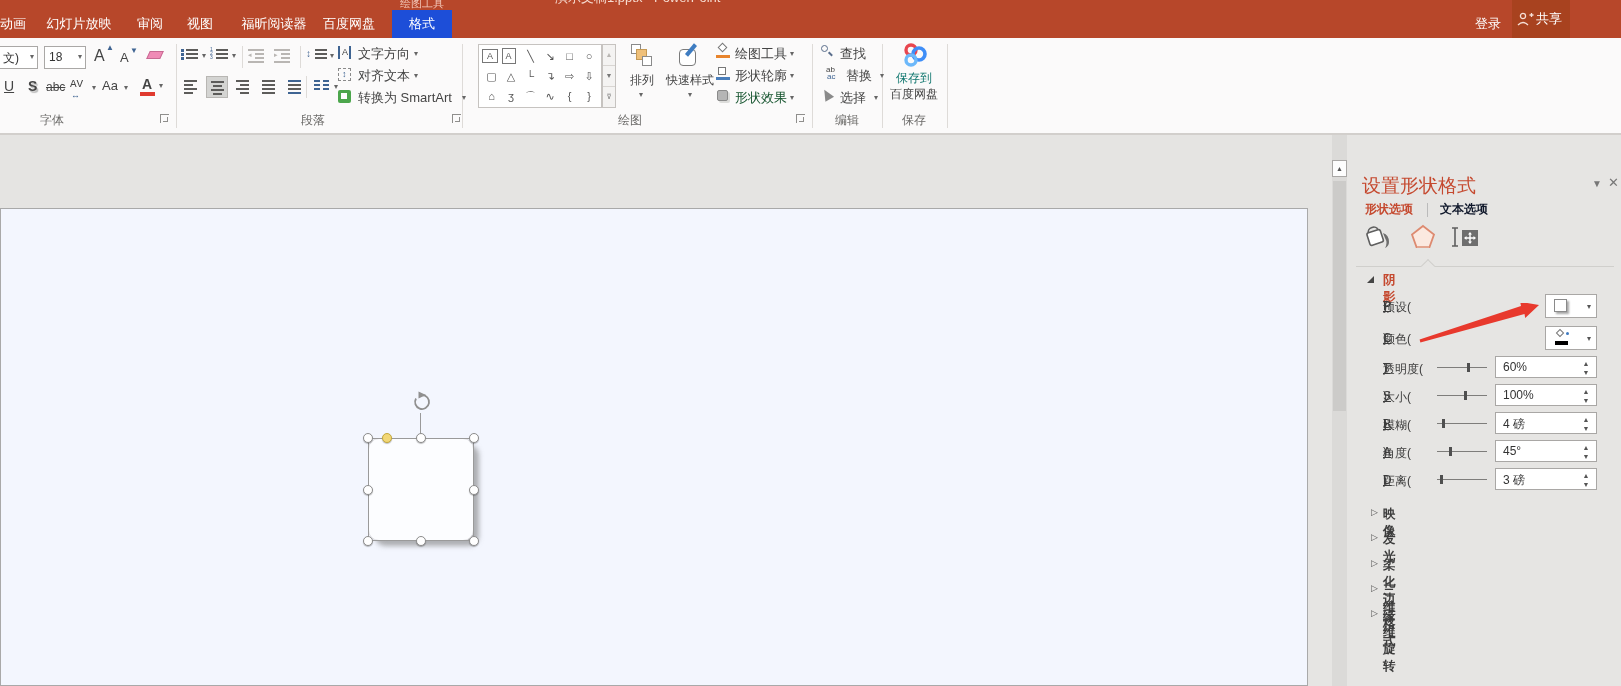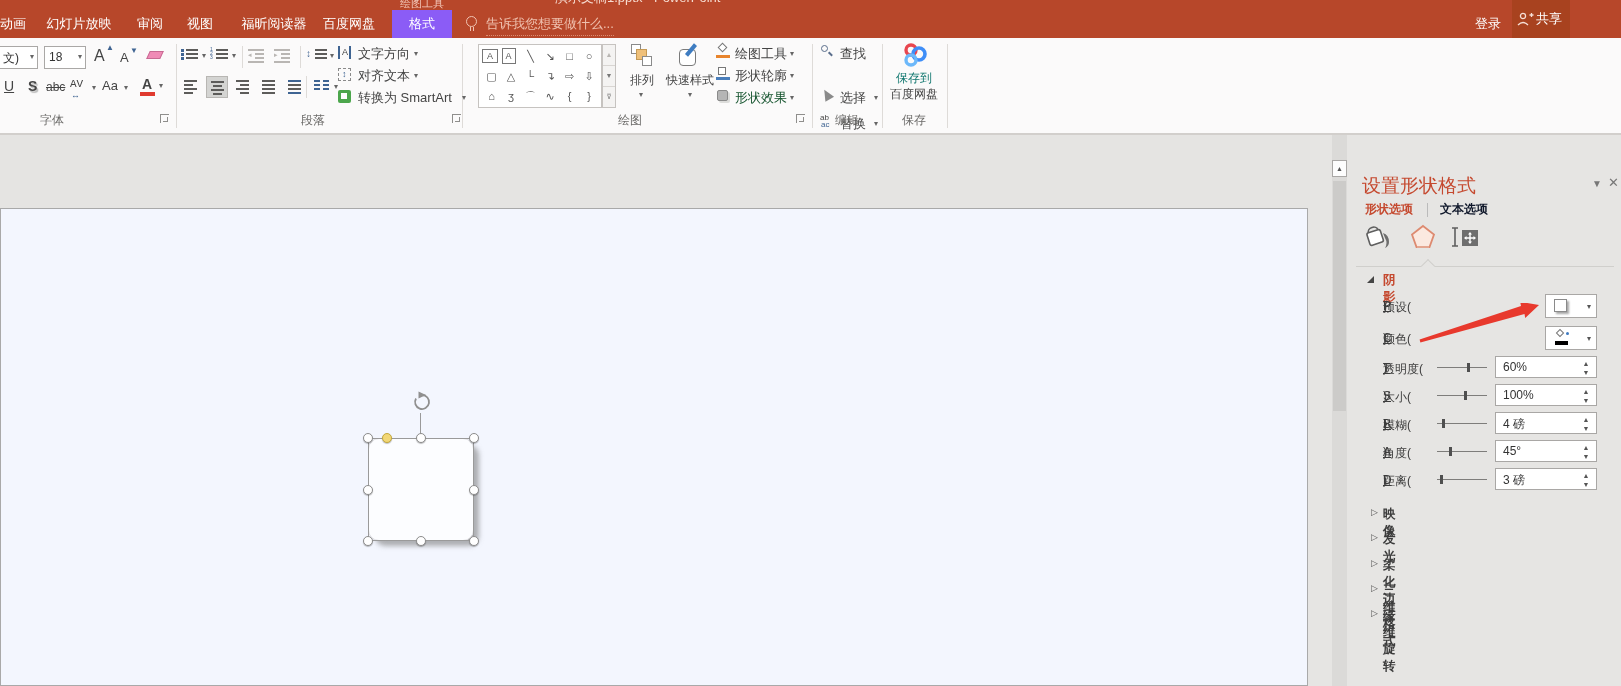--- a/index.html
+++ b/index.html
@@ -4,21 +4,21 @@
 <style>
   html,body{margin:0;padding:0;}
   #app{position:relative;width:1621px;height:686px;overflow:hidden;background:#e5e4e2;
        font-family:"Liberation Sans","DejaVu Sans",sans-serif;-webkit-font-smoothing:antialiased;}
   #app *{box-sizing:border-box;position:absolute;}
   
   #titlebar{left:0;top:0;width:1621px;height:38px;background:#b7472a;overflow:hidden;}
   .ctxlabel{left:392px;top:-4px;width:60px;text-align:center;font-size:11px;color:#f2c7b8;}
   .doctitle{left:555px;top:-11px;font-size:13px;color:#f6dbd0;white-space:nowrap;}
   .tab{top:10px;height:28px;line-height:28px;text-align:center;font-size:13px;color:#fff;cursor:default;white-space:nowrap;}
-  .tab.active{background:#8b5cf6;}
+  .tab.active{background:#1d4ed8;}
   #tellme{left:462px;top:10px;height:28px;width:200px;}
   #tellme .bulb{left:4px;top:6px;width:11px;height:11px;border:1.5px solid #f0c3b2;border-radius:50%;}
   #tellme .bulbbase{left:8px;top:17px;width:4px;height:4px;border-left:1.5px solid #f0c3b2;border-right:1.5px solid #f0c3b2;}
   #tellme .tmtext{left:24px;top:5px;font-size:13px;color:#efc0ae;border-bottom:1px dotted #d98d72;padding-bottom:2px;white-space:nowrap;}
   #signin{left:1468px;top:10px;width:40px;height:28px;line-height:28px;font-size:13px;color:#fff;text-align:center;}
   #sharebox{left:1512px;top:0;width:58px;height:38px;background:#a8421f;}
   #sharebox .sharelabel{left:24px;top:10px;font-size:13px;color:#fff;line-height:18px;}
   
   #ribbon{left:0;top:38px;width:1621px;height:97px;background:#fbfafa;border-bottom:2px solid #d2cfcc;}
   .vdiv{top:6px;width:1px;height:84px;background:#ddlaa;background:#dedbd8;}
@@ -83,25 +83,20 @@
     <div class="doctitle">演示文稿1.pptx - PowerPoint</div>
     <div id="tabstrip" style="left:0;top:0;width:1460px;height:38px;">
         <div class="tab" style="left: -4px; width: 34px;">动画</div>
         <div class="tab" style="left: 44px; width: 70px;">幻灯片放映</div>
         <div class="tab" style="left: 128px; width: 44px;">审阅</div>
         <div class="tab" style="left: 178px; width: 44px;">视图</div>
         <div class="tab" style="left: 232px; width: 84px;">福昕阅读器</div>
         <div class="tab" style="left: 316px; width: 66px;">百度网盘</div>
         <div class="tab active" style="left: 392px; width: 60px;">格式</div>
       </div>
-    <div id="tellme">
-      <span class="bulb"></span>
-      <span class="bulbbase"></span>
-      <span class="tmtext">告诉我您想要做什么...</span>
-    </div>
     <div id="signin">登录</div>
     <div id="sharebox">
       <svg style="left:4px;top:11px;" width="18" height="16" viewBox="0 0 18 16">
         <circle cx="7" cy="5" r="2.6" fill="none" stroke="#f6e0d7" stroke-width="1.3"></circle>
         <path d="M2 14 q5 -5 10 0" fill="none" stroke="#f6e0d7" stroke-width="1.3"></path>
         <path d="M13.5 4 h4 M15.5 2 v4" stroke="#f6e0d7" stroke-width="1.3"></path>
       </svg>
       <span class="sharelabel">共享</span>
     </div>
   </div>
@@ -332,21 +327,21 @@
     </div>
 
     <div style="left:812px;top:0;width:70px;height:95px;">
       <div style="left:8px;top:6px;width:60px;height:19px;">
         <span style="left:0;top:1px;width:13px;height:13px;">
           <i style="position:absolute;left:1px;top:0;width:7px;height:7px;border:1.6px solid #5a6e8c;border-radius:50%;font-style:normal;"></i>
           <i style="position:absolute;left:8px;top:8px;width:5px;height:1.8px;background:#5a6e8c;transform:rotate(45deg);font-style:normal;"></i>
         </span>
         <span style="left:20px;top:1px;font-size:13px;color:#444;">查找</span>
       </div>
-      <div style="left:8px;top:28px;width:62px;height:19px;margin-top:48px;">
+      <div style="left:14px;top:28px;width:62px;height:19px;">
         <span style="left:0;top:0;width:14px;height:15px;font-style:normal;">
           <i style="position:absolute;left:0;top:-1px;font-size:8px;color:#444;font-style:normal;">ab</i>
           <i style="position:absolute;left:1px;top:6px;font-size:8px;color:#3f6492;font-style:normal;">ac</i>
         </span>
         <span style="left:20px;top:1px;font-size:13px;color:#444;">替换</span>
         <span class="caret" style="left:54px;top:5px;">▾</span>
       </div>
       <div style="left:8px;top:50px;width:62px;height:19px;">
         <span style="left:2px;top:1px;width:0;height:0;border-left:5px solid transparent;border-right:5px solid transparent;border-bottom:11px solid #8a8a8a;transform:rotate(-30deg);"></span>
         <span style="left:20px;top:1px;font-size:13px;color:#444;">选择</span>

